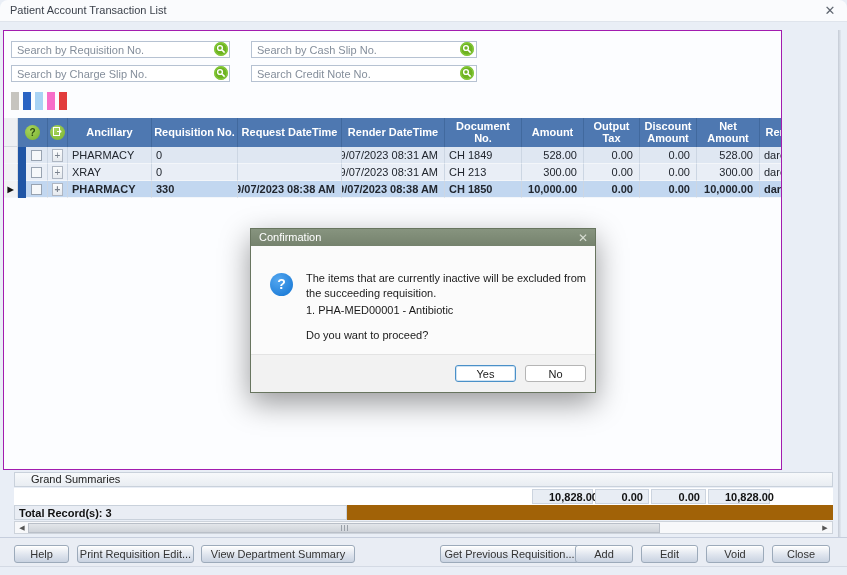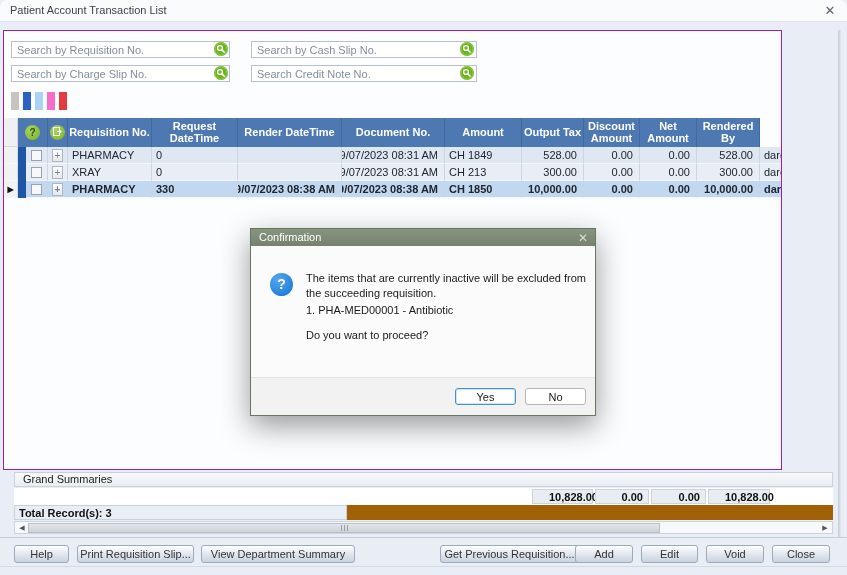--- a/index.html
+++ b/index.html
@@ -75,21 +75,21 @@
   .plusbtn { width:14px; height:13px; border:1px solid #aeb6c2; margin:0 auto;
     background:linear-gradient(#fbfcfd,#e6eaef); color:#7a828e; font-size:10px;
     text-align:center; line-height:11px; }
   .hico { width:15px; height:15px; border-radius:50%;
     background:radial-gradient(circle at 35% 30%, #a8d45e, #79b32c);
     color:#2f4d12; font-weight:bold; font-size:10px; text-align:center; line-height:15px; }
 
   
   .strip { position:absolute; left:14px; width:819px; }
   .gsbar { top:472px; height:15px; background:linear-gradient(#f7f9fb,#e9edf2);
-    border:1px solid #c9d1db; line-height:13px; padding-left:8px; color:#222; }
+    border:1px solid #c9d1db; line-height:13px; padding-left:16px; color:#222; }
   .sumrow { top:488px; height:17px; background:#fff; }
   .sumbox { position:absolute; top:1px; height:15px; background:#e8edf4;
     border:1px solid #ccd4df; font-weight:bold; text-align:right;
     padding:1px 5px 0 16px; color:#111; }
   .sb1 { left:518px; width:61px; } .sb2 { left:581px; width:54px; }
   .sb3 { left:637px; width:55px; } .sb4 { left:694px; width:62px; }
   .totrow { top:505px; height:15px; background:#a16207; }
   .totbox { position:absolute; left:0; top:0; width:333px; height:15px;
     background:#e9edf4; border:1px solid #c9d1db; font-weight:bold;
     padding:1px 0 0 4px; color:#111; }
@@ -115,21 +115,21 @@
   .b-help { left:14px; width:55px; }
   .b-print { left:77px; width:117px; }
   .b-view { left:201px; width:154px; }
   .b-prev { left:440px; width:139px; }
   .b-add { left:575px; width:58px; }
   .b-edit { left:641px; width:57px; }
   .b-void { left:706px; width:58px; }
   .b-close { left:772px; width:58px; }
 
   
-  .dialog { position:absolute; left:250px; top:228px; width:346px; height:188px;
+  .dialog { position:absolute; left:250px; top:228px; width:346px; height:165px;
     background:#fafafa; border:1px solid #68755f;
     box-shadow:0 10px 28px rgba(0,0,0,.4); }
   .dlg-title { height:17px; background:linear-gradient(#87947f,#75826d);
     color:#fff; line-height:17px; padding-left:8px; }
   .dlg-x { position:absolute; right:7px; top:1px; color:#d8ddd3; font-size:12px; }
   .dlg-body { position:absolute; left:0; top:17px; right:0; bottom:38px; background:#fbfbfb; }
   .qicon { position:absolute; left:19px; top:27px; width:23px; height:23px; border-radius:50%;
     background:radial-gradient(circle at 35% 30%, #54a7f0, #1173d2);
     color:#fff; font-weight:bold; font-size:14px; text-align:center; line-height:23px; }
   .dlg-msg { position:absolute; left:55px; top:25px; width:286px; color:#1a1a1a; line-height:1.35; }
@@ -197,20 +197,21 @@
         <span class="hico">?</span>
       </div>
       <div class="hc">
         <span class="hico">
           <svg width="9" height="9" viewBox="0 0 9 9">
               <rect x="0.5" y="0.5" width="6" height="8" fill="none" stroke="#fff" stroke-width="1"></rect>
               <path d="M4 4.5 h4 M6.5 3 l1.8 1.5 -1.8 1.5" fill="none" stroke="#fff" stroke-width="1"></path>
             </svg>
         </span>
       </div>
+      <div class="hc">Ancillary</div>
       <div class="hc">Requisition No.</div>
       <div class="hc">Request DateTime</div>
       <div class="hc">Render DateTime</div>
       <div class="hc">Document No.</div>
       <div class="hc">Amount</div>
       <div class="hc">Output Tax</div>
       <div class="hc">Discount Amount</div>
       <div class="hc">Net Amount</div>
       <div class="hc">Rendered By</div>
     </div>
@@ -298,21 +299,21 @@
   <span class="sarr r">▶</span>
   <span class="sthumb">
       <i></i>
       <i></i>
       <i></i>
     </span>
 </div>
 
 <div class="btnstrip">
   <button class="bbtn b-help">Help</button>
-  <button class="bbtn b-print">Print Requisition Slip...</button>
+  <button class="bbtn b-print">Print Requisition Edit...</button>
   <button class="bbtn b-view">View Department Summary</button>
   <button class="bbtn b-prev">Get Previous Requisition...</button>
   <button class="bbtn b-add">Add</button>
   <button class="bbtn b-edit">Edit</button>
   <button class="bbtn b-void">Void</button>
   <button class="bbtn b-close">Close</button>
 </div>
 
 <div class="dialog">
   <div class="dlg-title">

